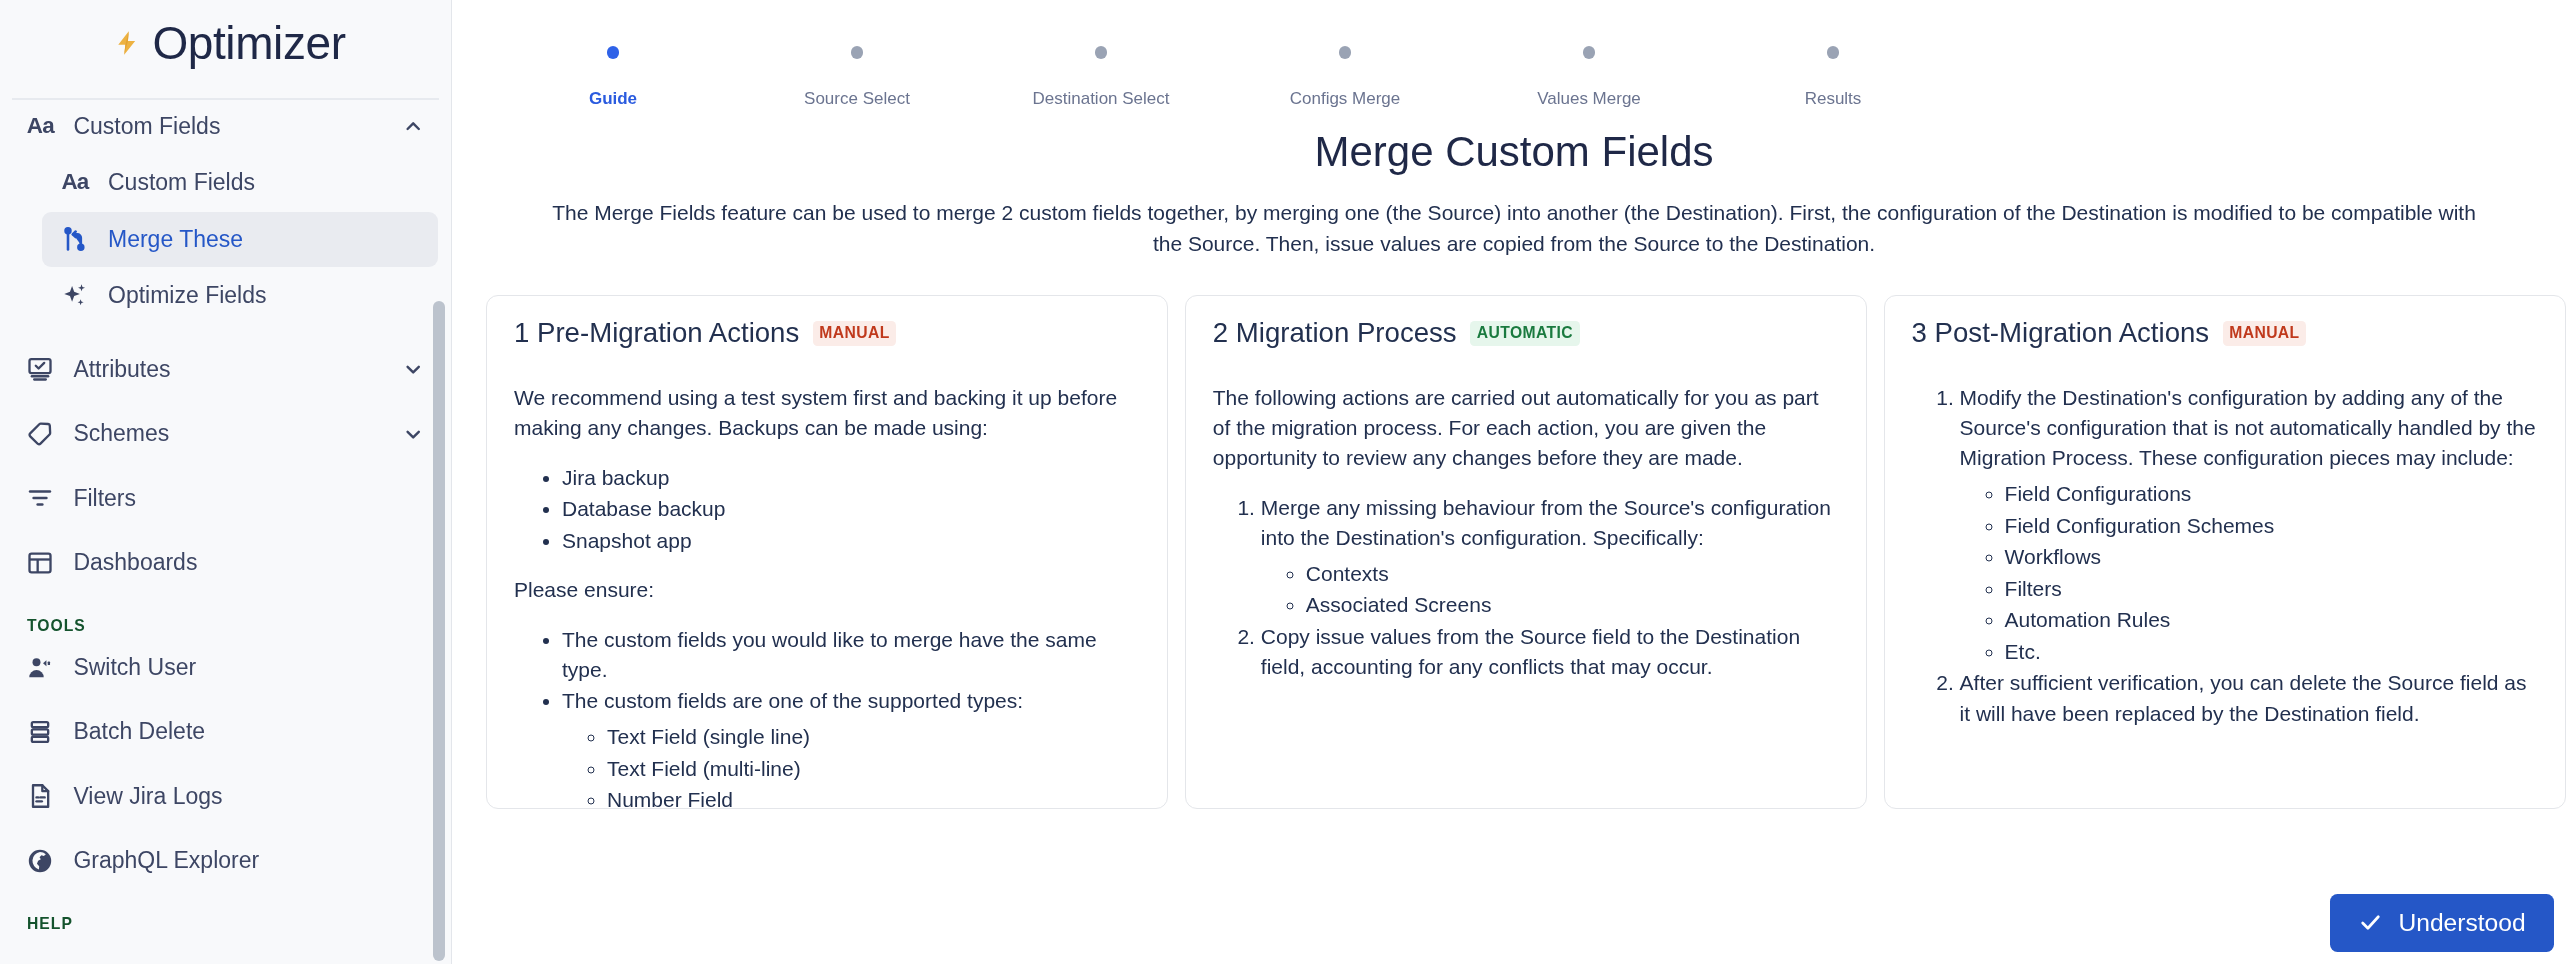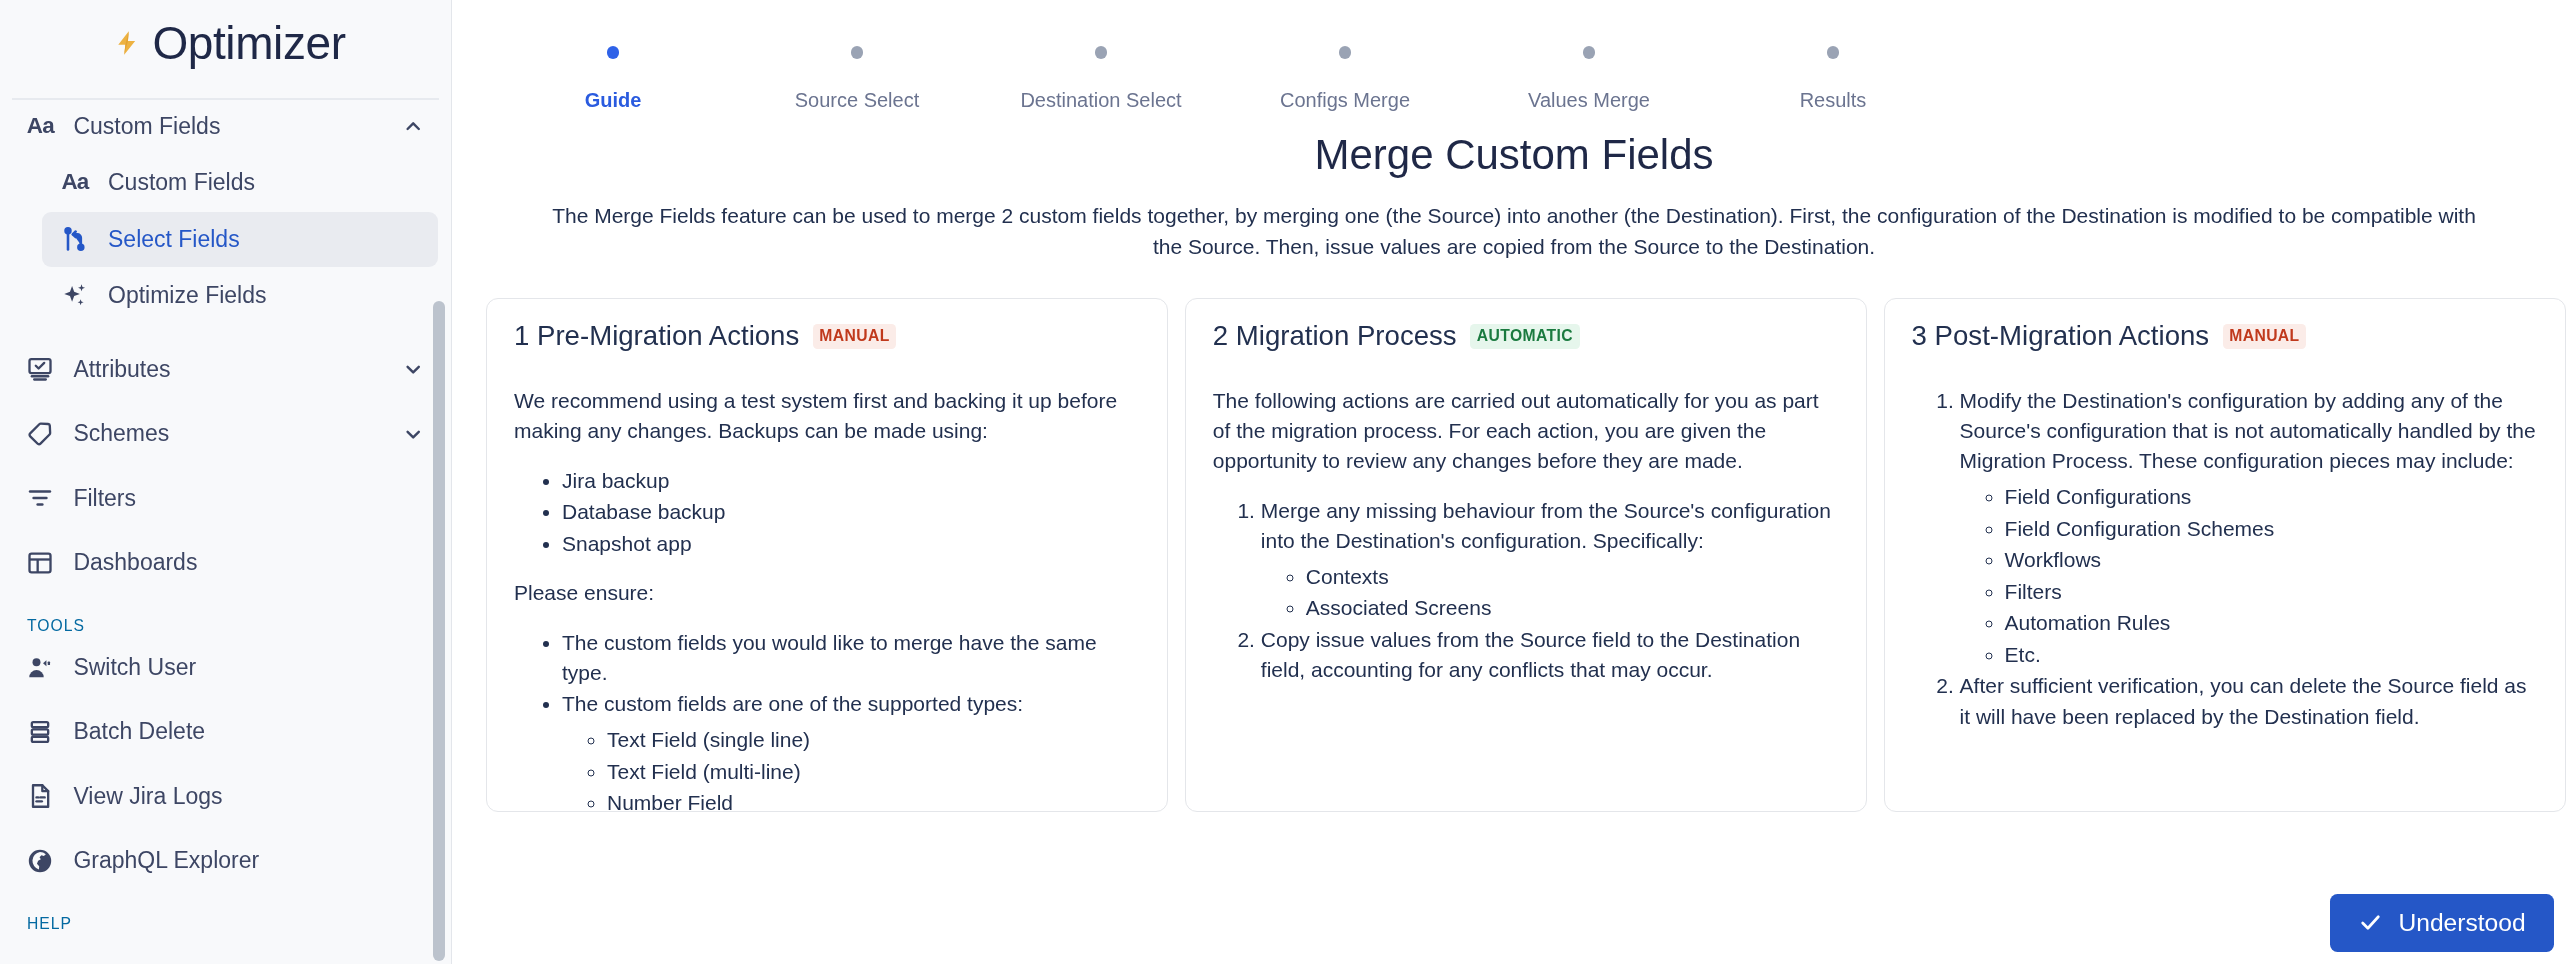--- a/index.html
+++ b/index.html
@@ -55,22 +55,22 @@
     display: inline-flex; align-items: center; justify-content: center;
     flex: 0 0 30px;
   }
   .ic svg { width: 28px; height: 28px; display: block; }
   .aa {
     font-size: 22.4px; font-weight: 700; color: #3d4664;
     letter-spacing: -0.7px; line-height: 1;
   }
   .chev { width: 22.4px; height: 22.4px; flex: 0 0 22.4px; }
   .section-label {
-    font-size: 15.7px; font-weight: 400; letter-spacing: 1px;
-    color: #0369a1; padding: 0 0 0 27px;
+    font-size: 15.7px; font-weight: 700; letter-spacing: 1px;
+    color: #14532d; padding: 0 0 0 27px;
   }
   .tools-label { margin-top: 27px; margin-bottom: 6px; }
   .help-label { margin-top: 27px; }
   .sb-track {
     position: absolute; right: 6px; top: 301px; width: 12px; height: 660px;
     background: #bcc3cd; border-radius: 6px;
   }
 
   
   .main {
@@ -79,21 +79,21 @@
   }
   .stepper {
     display: flex; padding: 46px 0 0 0; margin-left: 39px;
   }
   .step { width: 244px; display: flex; flex-direction: column; align-items: center; cursor: pointer; }
   .step .dot {
     width: 12.7px; height: 12.7px; border-radius: 50%;
     background: #9aa3b4; margin-bottom: 30px;
   }
   .step.active .dot { background: #2f62e8; }
-  .step .slabel { font-size: 20px; color: #6b7490; white-space: nowrap; }
+  .step .slabel { font-size: 17px; color: #6b7490; white-space: nowrap; }
   .step.active .slabel { color: #2a5bdf; font-weight: 700; }
 
   .page-title {
     text-align: center; font-size: 42px; font-weight: 400;
     color: #1f2847; margin-top: 19.4px;
   }
   .page-desc {
     margin: 22.4px auto 0 auto; width: 1953px; text-align: center;
     font-size: 21px; line-height: 1.45; color: #22304f;
   }
@@ -183,21 +183,21 @@
       <div class="nav-item active">
         <span class="ic">
           <svg viewBox="0 0 24 24" fill="none" stroke="#2557c7" stroke-width="2.2" stroke-linecap="round" stroke-linejoin="round">
             <circle cx="6" cy="5" r="2.1" fill="#2557c7"></circle>
             <circle cx="17" cy="19" r="2.1" fill="#2557c7"></circle>
             <path d="M6 7.1 V21"></path>
             <path d="M17 16.9 V11 a3 3 0 0 0 -3 -3 H10.5"></path>
             <path d="M12.6 5.6 L10 8 L12.6 10.4"></path>
           </svg>
         </span>
-        <span class="label">Select Fields</span>
+        <span class="label">Merge These</span>
       </div>
 
       <div class="nav-item">
         <span class="ic">
           <svg viewBox="0 0 24 24" fill="#3d4664">
             <path d="M9.5 3.5 L11.3 8.4 L16.2 10.2 L11.3 12 L9.5 16.9 L7.7 12 L2.8 10.2 L7.7 8.4 Z"></path>
             <path d="M17.6 2 L18.4 4.2 L20.6 5 L18.4 5.8 L17.6 8 L16.8 5.8 L14.6 5 L16.8 4.2 Z"></path>
             <path d="M16.8 14.8 L17.5 16.7 L19.4 17.4 L17.5 18.1 L16.8 20 L16.1 18.1 L14.2 17.4 L16.1 16.7 Z"></path>
           </svg>
         </span>

